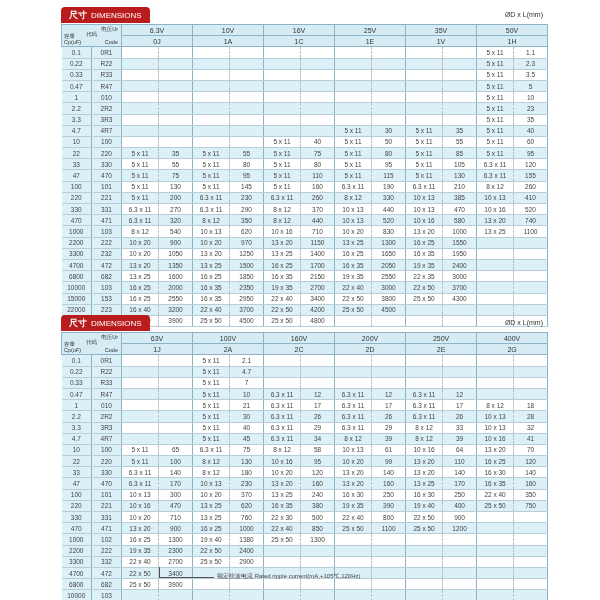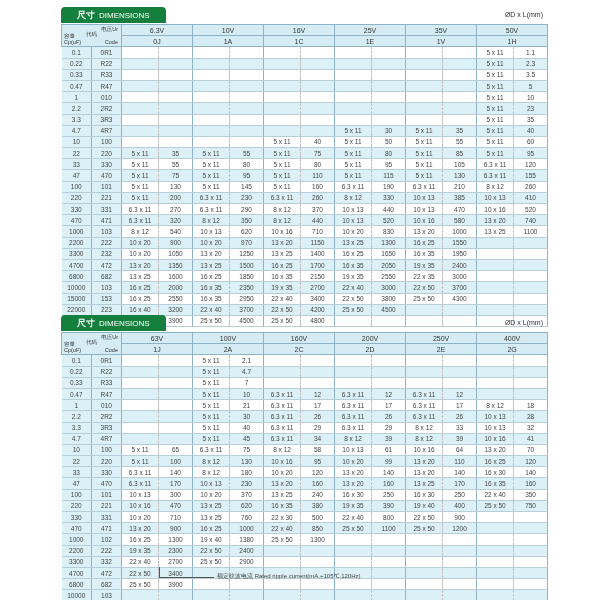--- a/index.html
+++ b/index.html
@@ -1,17 +1,17 @@
 <!DOCTYPE html>
 <html><head>
 <meta charset="utf-8">
 <style>
   body { margin:0; background:#fff; width:600px; height:600px; overflow:hidden; font-family:"Liberation Sans", sans-serif; }
   .block { position:absolute; left:61px; width:486px; }
-  .tab { position:absolute; left:0; top:0; height:16px; padding:0 16px; background:#15803d; color:#fff; font-size:8px; line-height:16px; border-radius:4px 4px 0 0; }
+  .tab { position:absolute; left:0; top:0; height:16px; padding:0 8px; background:#b91c1c; color:#fff; font-size:8px; line-height:16px; border-radius:4px 4px 0 0; }
   .tab .cn { font-weight:bold; margin-right:4px; font-size:9px; }
   .unit { position:absolute; right:4px; top:4px; font-size:7px; color:#333; }
   table { position:absolute; left:0; top:17px; border-collapse:collapse; width:486px; table-layout:fixed; font-size:6.5px; color:#444; }
   td, th { height:10.2px; padding:0; text-align:center; border-bottom:1px solid #b8cdd8; white-space:nowrap; overflow:hidden; font-weight:normal; }
   th { background:#d6ecf4; border:1px solid #8fb3c6; color:#333; font-size:7px; }
   tr.even td { background:#dcf0f7; }
   tr.odd td { background:#ffffff; }
   td.cap, td.code { background:#dcf0f7 !important; border-right:1px solid #8fb3c6; }
   td.sz { border-right:1px dashed #c0c0c0; }
   td.cur { border-right:1px solid #8fb3c6; }

